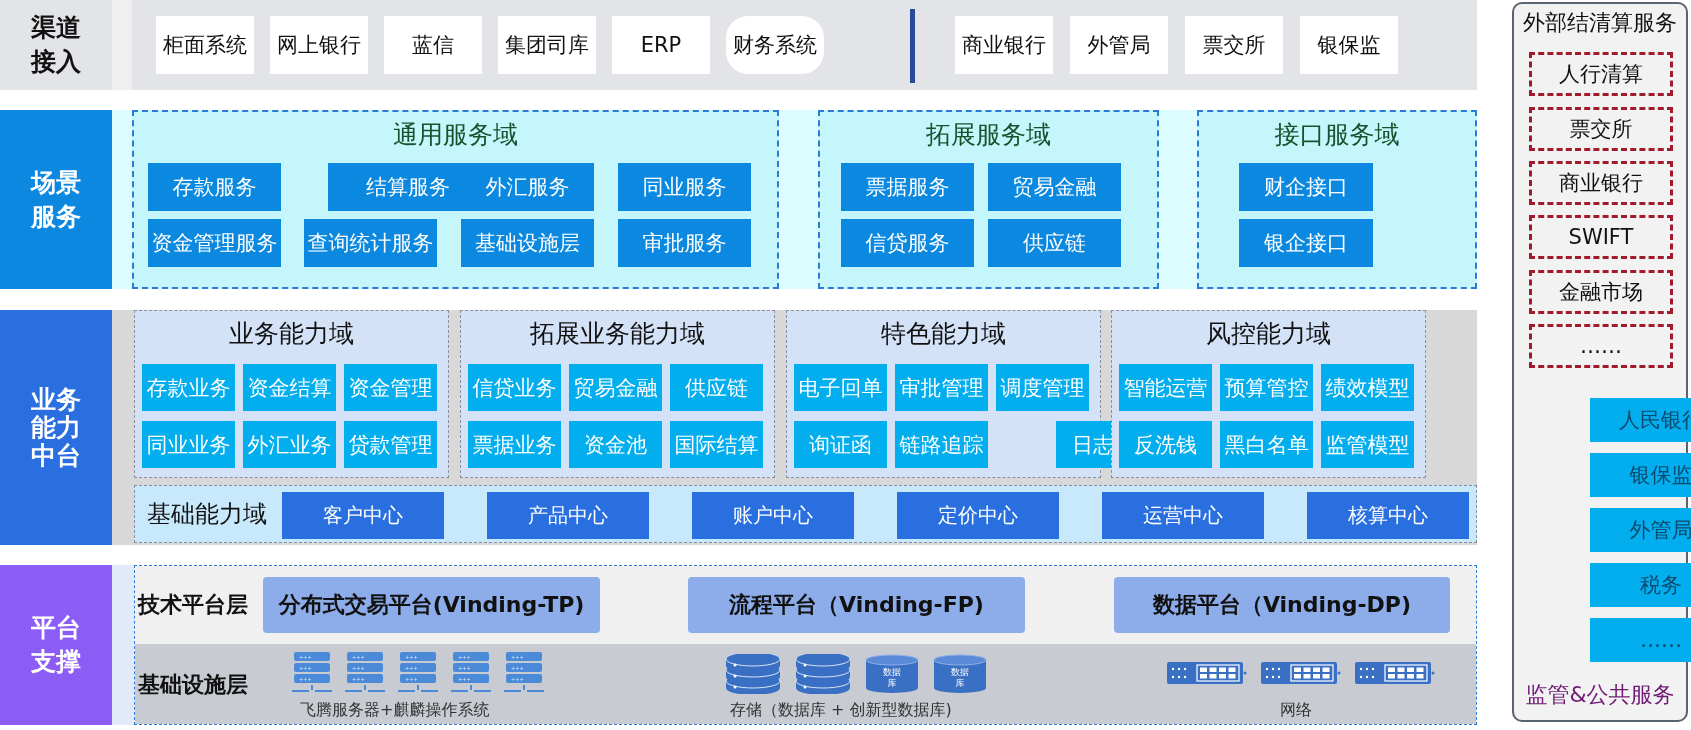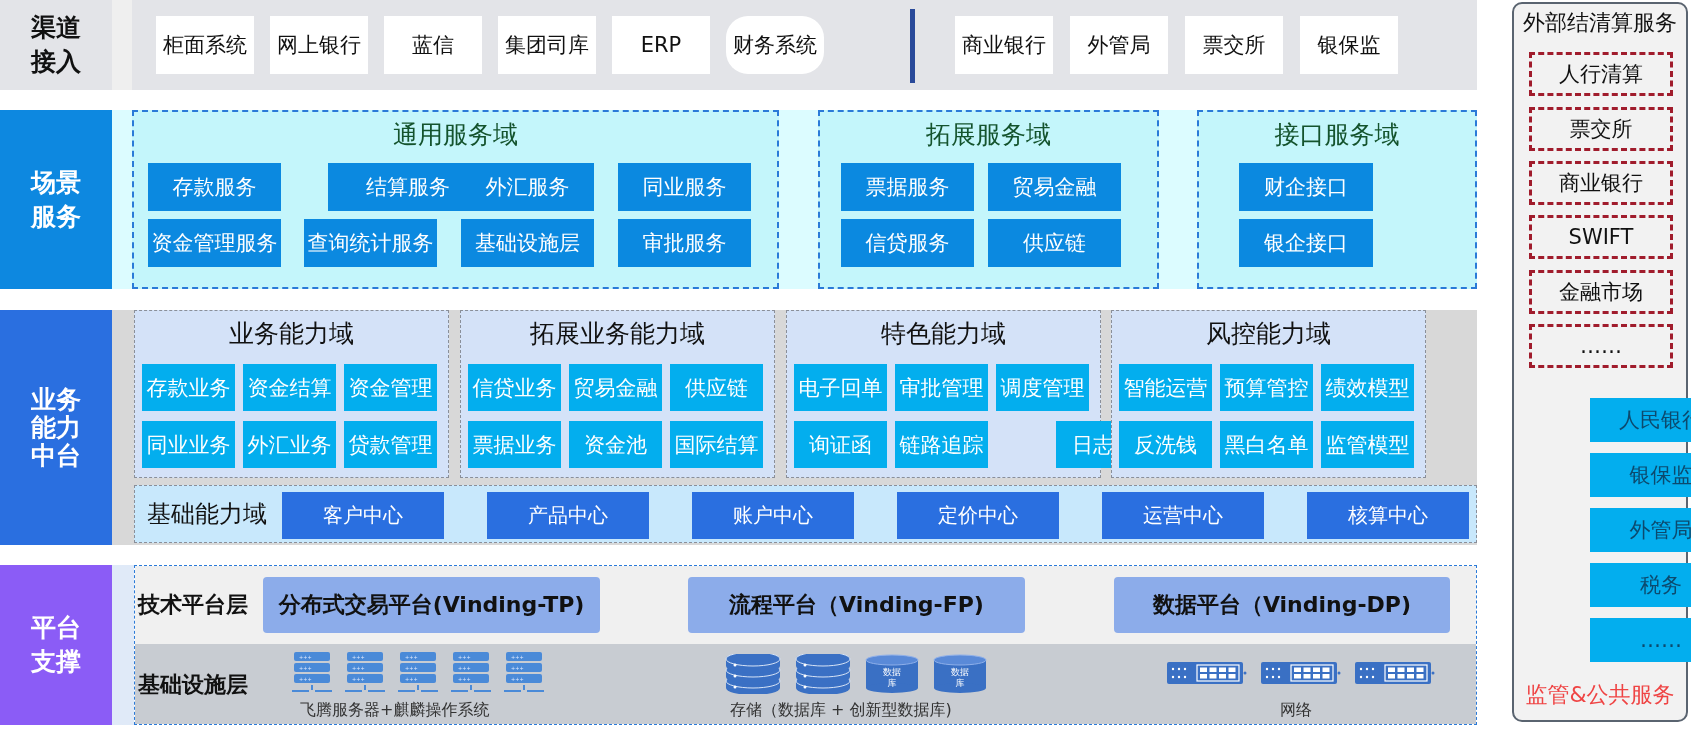--- a/index.html
+++ b/index.html
@@ -46,21 +46,21 @@
   .tech-label { left: 138px; top: 585px; height: 40px; font-size: 22px; font-weight: bold; color:#111; display:flex; align-items:center; }
   .infra-label { left: 138px; top: 665px; height: 40px; font-size: 22px; font-weight: bold; color:#111; display:flex; align-items:center; }
   .plat-btn { top: 577px; height: 56px; background: #8cacea; border-radius: 4px; font-size: 22px; font-weight: bold; color: #111; }
   .infra-caption { top: 700px; font-size: 16px; color: #333; white-space: nowrap; }
 
   
   .right-panel { left: 1512px; top: 2px; width: 176px; height: 720px; background: #f2f2f2; border: 2px solid #5a6470; border-radius: 10px; }
   .right-title { left: 1512px; top: 8px; width: 176px; font-size: 22px; color:#111; text-align:center; }
   .ext-btn { left: 1529px; width: 144px; height: 44px; border: 3px dashed #a01c2c; font-size: 21px; color: #111; }
   .reg-btn { left: 1590px; width: 142px; height: 44px; background: #03aeee; color: #0c4a6e; font-size: 21px; }
-  .right-foot { left: 1512px; top: 680px; width: 176px; font-size: 22px; color:#ef4444; text-align:center; }
+  .right-foot { left: 1512px; top: 680px; width: 176px; font-size: 22px; color:#701a75; text-align:center; }
 
   svg { display:block; }
 </style>
 </head>
 <body>
 
 <div class="abs layer-label row1-label">
     <div style="white-space: pre-line; line-height: 34px;">渠道
 接入</div>
   </div>

